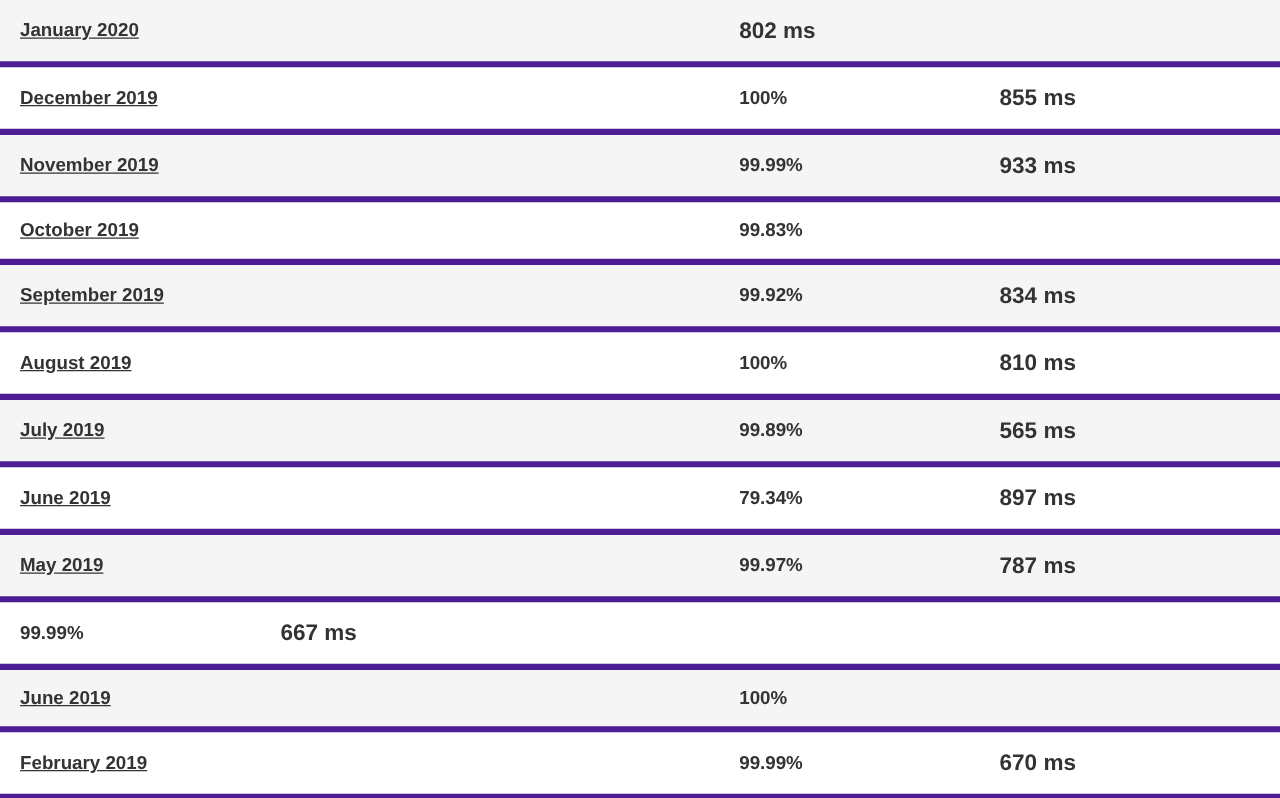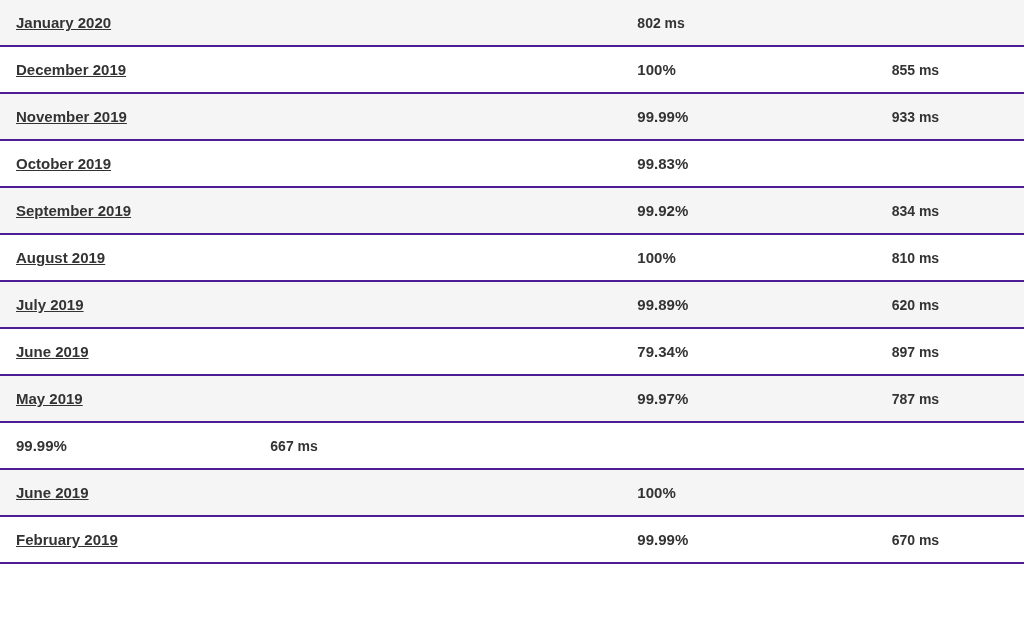--- a/index.html
+++ b/index.html
@@ -17,22 +17,21 @@
     }
 
     .table-container {
       width: 100%;
     }
 
     .table-row {
       display: flex;
       align-items: center;
       padding: 14px 16px;
-      border-bottom: 2px solid #4c1d95;
-      gap: 46px;
+      border-bottom: 5px solid #4c1d95;
     }
 
     .table-row:nth-child(odd) {
       background-color: #f5f5f5;
     }
 
     .table-row:nth-child(even) {
       background-color: #ffffff;
     }
 
@@ -50,21 +49,21 @@
 
     .col-uptime {
       flex: 0 0 21%;
       font-size: 15px;
       font-weight: bold;
       color: #333333;
     }
 
     .col-response {
       flex: 0 0 21%;
-      font-size: 14px;
+      font-size: 18px;
       font-weight: bold;
       color: #333333;
     }
   </style>
 </head>
 <body>
 
 <div class="table-container">
 <div class="table-row">
       <div class="col-month">
@@ -104,21 +103,21 @@
         <a>August 2019</a>
       </div>
       <div class="col-uptime">100%</div>
       <div class="col-response">810 ms</div>
     </div>
     <div class="table-row">
       <div class="col-month">
         <a>July 2019</a>
       </div>
       <div class="col-uptime">99.89%</div>
-      <div class="col-response">620 ms</div>
+      <div class="col-response">565 ms</div>
     </div>
     <div class="table-row">
       <div class="col-month">
         <a>June 2019</a>
       </div>
       <div class="col-uptime">79.34%</div>
       <div class="col-response">897 ms</div>
     </div>
     <div class="table-row">
       <div class="col-month">

